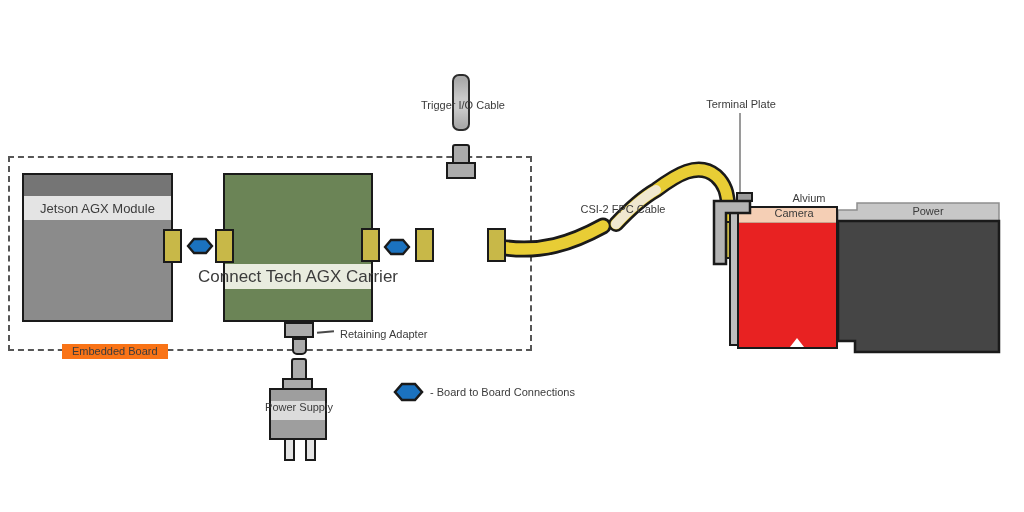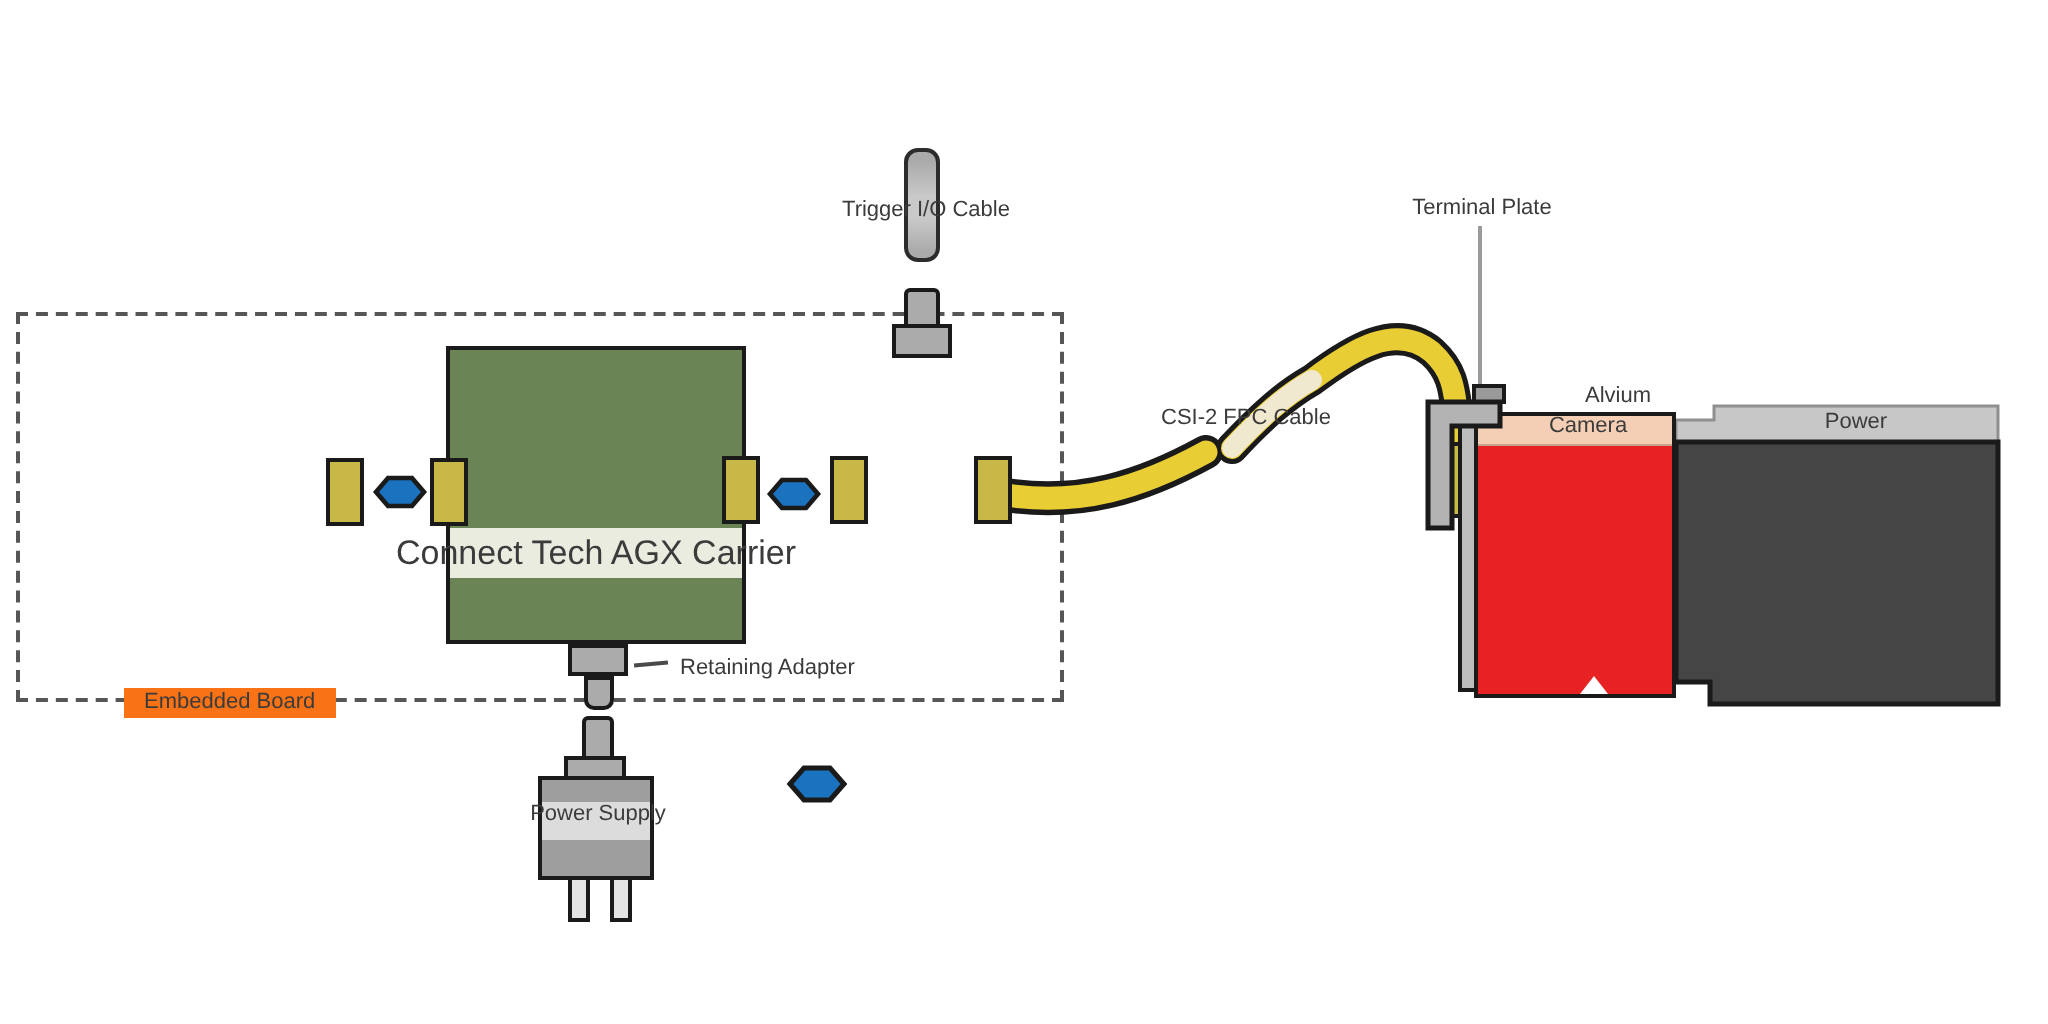--- a/index.html
+++ b/index.html
@@ -41,20 +41,26 @@
   svg{display:block;}
 </style>
 </head>
 <body>
 
 <div id="canvas">
 
   <div class="abs dashed-rect" style="left:8px;top:156px;width:524px;height:195px;"></div>
   <div class="lbl embedded-lbl" style="left:62px;top:344px;">Embedded Board</div>
 
+  <div class="abs board-gray outlined" style="left:22px;top:173px;width:151px;height:149px;">
+    <div class="band band-dark" style="top:0;height:21px;"></div>
+    <div class="band band-light-gray" style="top:21px;height:24px;">
+      <span class="band-txt">Jetson AGX Module</span>
+    </div>
+  </div>
 
   <div class="abs board-green outlined" style="left:223px;top:173px;width:150px;height:149px;">
     <div class="band band-light-green" style="top:89px;height:25px;">
       <span class="band-txt" style="font-size:17px;">Connect Tech AGX Carrier</span>
     </div>
   </div>
 
 
   <div class="abs conn-yellow" style="left:163px;top:229px;width:19px;height:34px;"></div>
   <div class="abs conn-yellow" style="left:215px;top:229px;width:19px;height:34px;"></div>
@@ -84,20 +90,21 @@
   <div class="abs prong" style="left:284px;top:436px;width:11px;height:25px;"></div>
   <div class="abs prong" style="left:305px;top:436px;width:11px;height:25px;"></div>
   <div class="abs psu-body" style="left:269px;top:388px;width:58px;height:52px;">
     <div class="band" style="top:11px;height:19px;background:var(--c-psu_label_bg);"></div>
   </div>
   <div class="lbl ctr" style="left:299px;top:400px;">Power Supply</div>
 
   <svg class="abs hex" style="left:393px;top:381px;" width="31" height="22" viewBox="0 0 31 22">
     <polygon points="2,11 9,3 22,3 29,11 22,19 9,19" style="fill:var(--c-hex_blue);stroke:var(--c-outline);stroke-width:2.5;"></polygon>
   </svg>
+  <div class="lbl" style="left:430px;top:385px;">- Board to Board Connections</div>
 
   <svg class="abs" style="left:492px;top:148px;z-index:3;" width="256" height="122" viewBox="0 0 256 122">
     <path d="M 8 99 C 48 106, 80 95, 111 78" fill="none" stroke="#1a1a1a" stroke-width="17" stroke-linecap="round"></path>
     <path d="M 124 76 C 138 61, 150 50, 164 42 C 184 27, 206 13, 224 28 C 236 39, 235 50, 237 62 L 240 98" fill="none" stroke="#1a1a1a" stroke-width="16" stroke-linecap="round"></path>
     <path d="M 8 99 C 48 106, 80 95, 111 78" fill="none" style="stroke:var(--c-cable_yellow);" stroke-width="11.5" stroke-linecap="round"></path>
     <path d="M 124 76 C 138 61, 150 50, 164 42 C 184 27, 206 13, 224 28 C 236 39, 235 50, 237 62 L 240 98" fill="none" style="stroke:var(--c-cable_yellow);" stroke-width="11" stroke-linecap="round"></path>
     <path d="M 124 76 C 138 61, 150 50, 164 42" fill="none" style="stroke:var(--c-cable_cream);" stroke-width="10" stroke-linecap="round"></path>
   </svg>
   <div class="lbl ctr" style="left:623px;top:202px;">CSI-2 FPC Cable</div>
 

